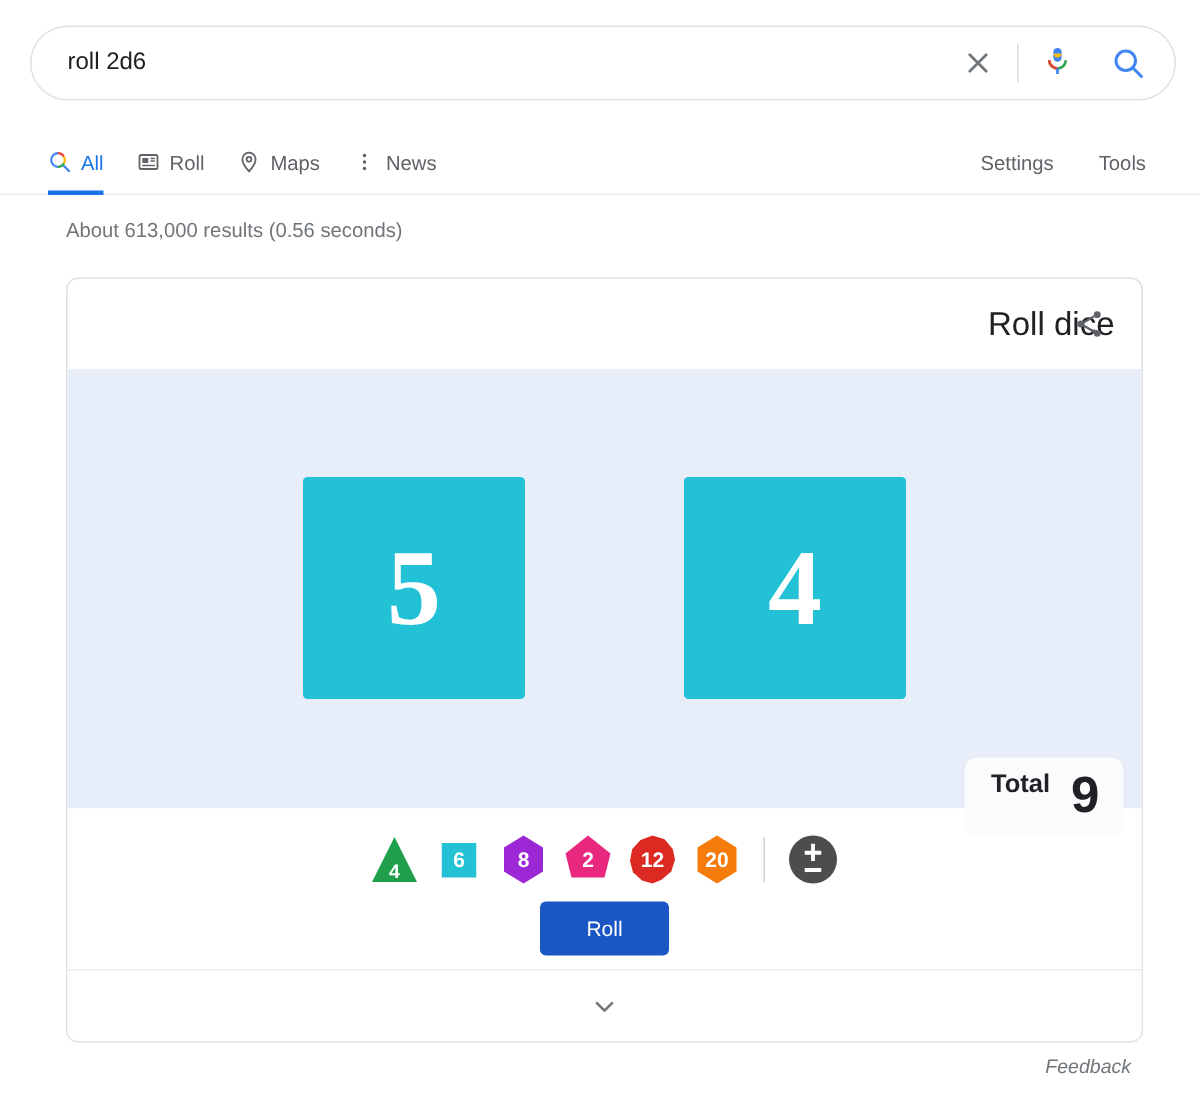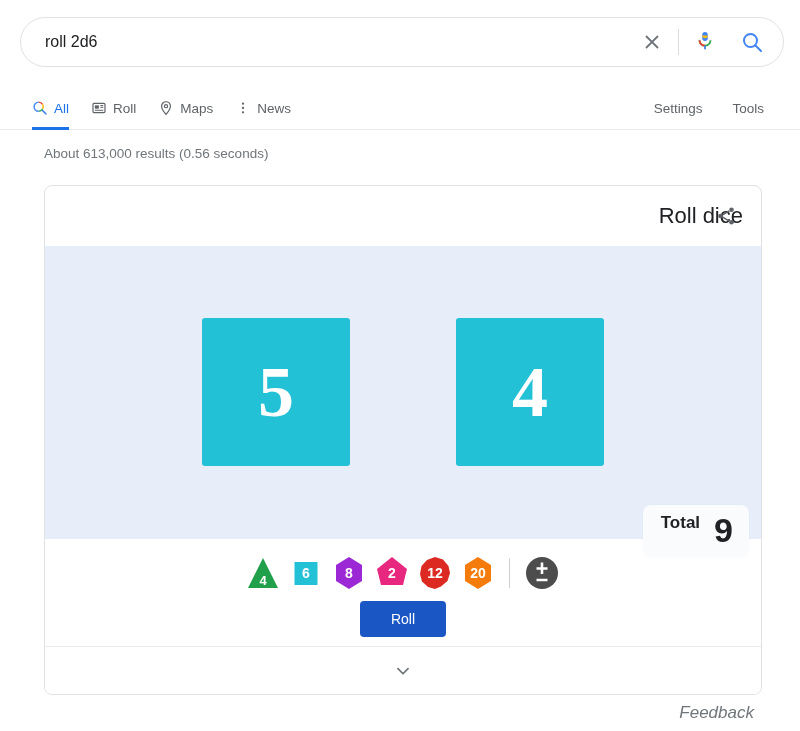--- a/index.html
+++ b/index.html
@@ -127,21 +127,21 @@
     cursor: pointer; display: flex; align-items: center; justify-content: center;
   }
 
   .expand {
     height: 49px; border-top: 1px solid #ebebeb; background: #fff;
     display: flex; align-items: center; justify-content: center; cursor: pointer;
   }
 
   .feedback {
     position: absolute; right: 46px; top: 703px;
-    font-size: 17px; color: #70757a; font-style: italic; cursor: pointer;
+    font-size: 13px; color: #70757a; font-style: italic; cursor: pointer;
   }
 </style>
 </head>
 <body>
 
 <div id="page">
 
   <div class="searchbar">
     <input class="search-input" value="roll 2d6" placeholder="Search" style="">
     <div class="sb-btn clear-btn">

